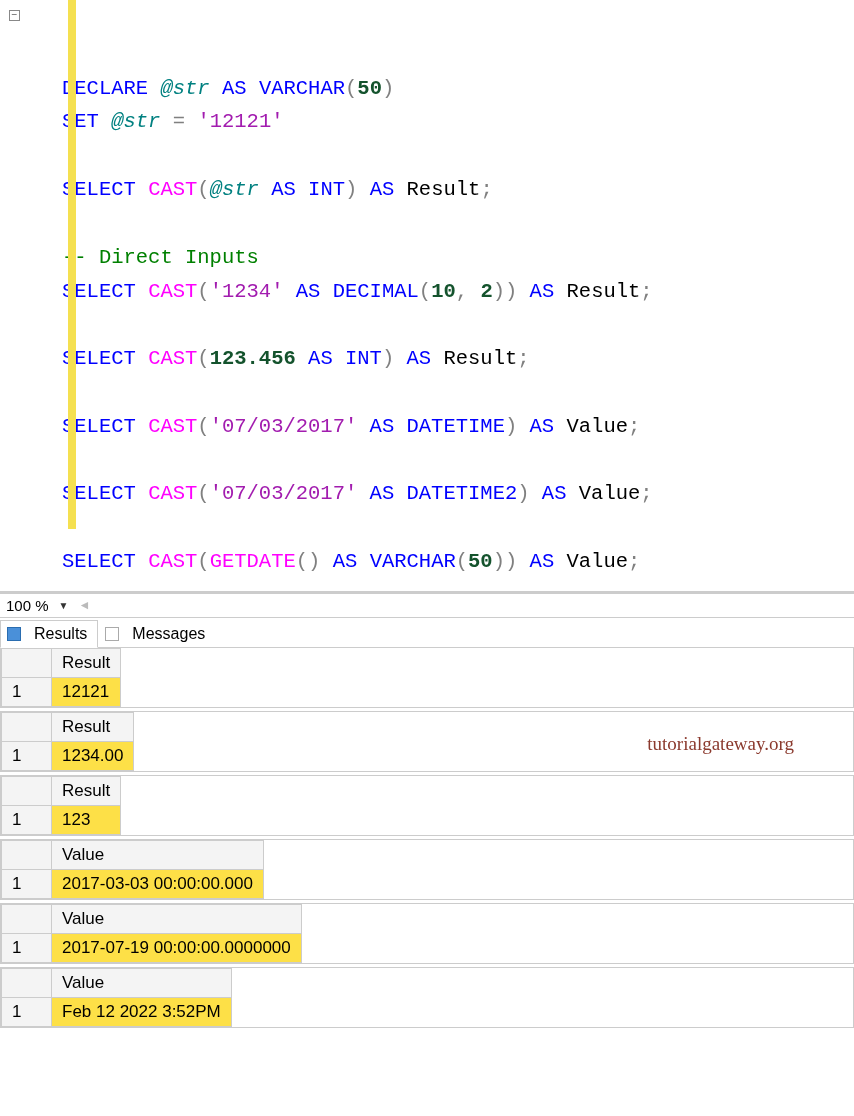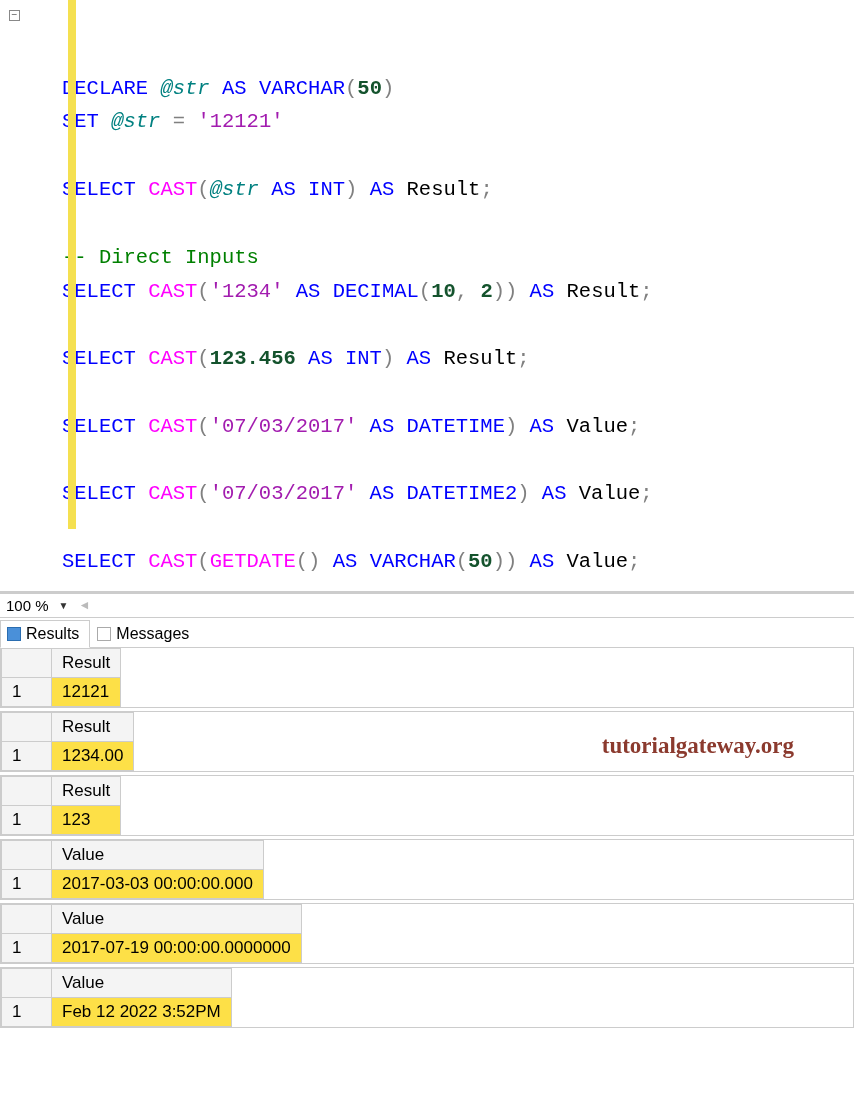--- a/index.html
+++ b/index.html
@@ -81,21 +81,21 @@
     display: flex;
     font-family: 'Segoe UI', Tahoma, sans-serif;
     font-size: 16px;
     border-bottom: 1px solid #ccc;
     padding-top: 2px;
   }
   .tab {
     padding: 4px 10px 4px 6px;
     display: flex;
     align-items: center;
-    gap: 5px;
+    gap: 13px;
     border: 1px solid transparent;
     border-bottom: none;
     cursor: pointer;
   }
   .tab.active {
     border-color: #ccc;
     border-bottom: 1px solid #fff;
     margin-bottom: -1px;
     background: #fff;
   }
@@ -146,22 +146,22 @@
     background: #f4f4f4;
     width: 50px;
   }
   .result-table .val {
     background: #fde047;
   }
   .watermark {
     position: absolute;
     color: #8b3a2e;
     font-family: Georgia, serif;
-    font-weight: bold;
-    font-size: 23px;
+    font-weight: normal;
+    font-size: 19px;
     right: 60px;
   }
   .results-wrap { position: relative; }
 </style>
 </head>
 <body>
 
 <div class="editor-wrap">
   <div class="gutter">
     <div class="collapse-box">−</div>

